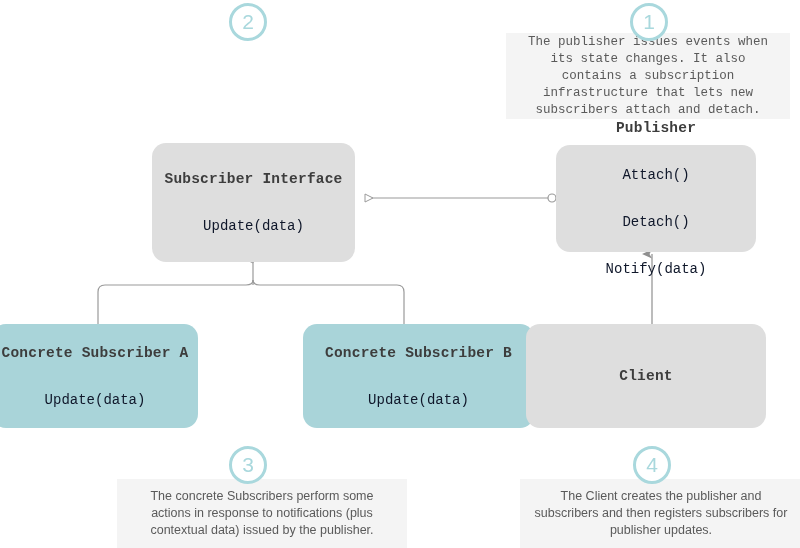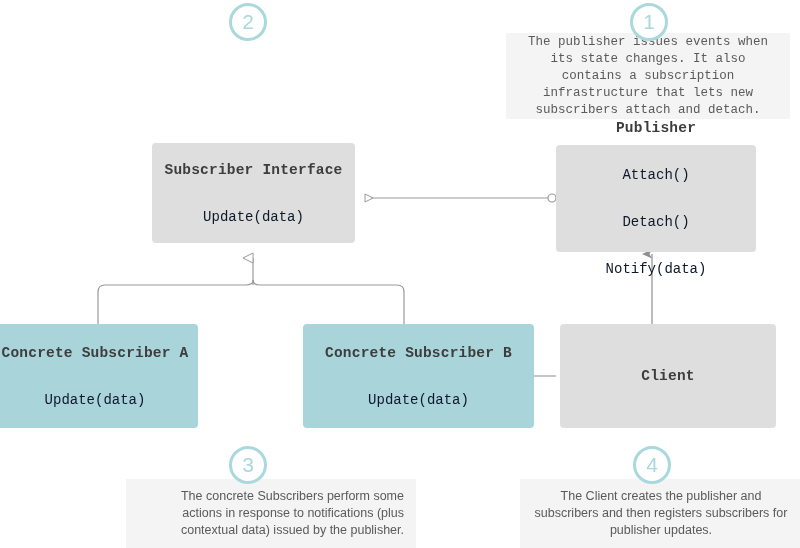--- a/index.html
+++ b/index.html
@@ -47,21 +47,21 @@
     line-height: 32px;
     text-align: center;
     box-sizing: border-box;
     z-index: 5;
   }
 
   
   .uml-box {
     position: absolute;
     box-sizing: border-box;
-    border-radius: 4px;
+    border-radius: 14px;
     font-family: "Liberation Mono", monospace;
     display: flex;
     flex-direction: column;
     align-items: center;
     justify-content: center;
     text-align: center;
     z-index: 3;
     gap: 28px;
   }
   .uml-box.gray { background: #dedede; }
@@ -131,21 +131,21 @@
     </g>
   </svg>
 
   <div class="num-circle" style="left:229px; top:3px;">2</div>
 
   <div class="num-circle" style="left:630px; top:3px;">1</div>
   <div class="callout" style="left:506px; top:33px; width:284px; height:86px;font-family:Liberation Mono, monospace;">
     <div class="txt">The publisher issues events when its state changes. It also contains a subscription infrastructure that lets new subscribers attach and detach.</div>
   </div>
 
-  <div class="uml-box gray" style="left:152px; top:143px; width:203px; height:100px;text-align:center;">
+  <div class="uml-box gray" style="left:152px; top:143px; width:203px; height:119px;text-align:center;">
     <div class="uml-title">Subscriber Interface</div>
     <div class="uml-method">Update(data)</div>
   </div>
 
   <div class="uml-box gray" style="left:556px; top:145px; width:200px; height:107px;">
     <div class="uml-title">Publisher</div>
     <div class="uml-method">Attach()</div>
     <div class="uml-method">Detach()</div>
     <div class="uml-method">Notify(data)</div>
   </div>
@@ -153,26 +153,26 @@
   <div class="uml-box teal" style="left:-8px; top:324px; width:206px; height:104px;">
     <div class="uml-title">Concrete Subscriber A</div>
     <div class="uml-method">Update(data)</div>
   </div>
 
   <div class="uml-box teal" style="left:303px; top:324px; width:231px; height:104px;">
     <div class="uml-title">Concrete Subscriber B</div>
     <div class="uml-method">Update(data)</div>
   </div>
 
-  <div class="uml-box gray" style="left:560px; top:324px; width:216px; height:104px;">
+  <div class="uml-box gray" style="left:526px; top:324px; width:240px; height:104px;">
     <div class="uml-title">Client</div>
   </div>
 
   <div class="num-circle" style="left:229px; top:446px;">3</div>
-  <div class="callout" style="left:126px; top:479px; width:290px; height:69px;text-align:right;">
+  <div class="callout" style="left:117px; top:479px; width:290px; height:69px;">
     <div class="txt">The concrete Subscribers perform some actions in response to notifications (plus contextual data) issued by the publisher.</div>
   </div>
 
   <div class="num-circle" style="left:633px; top:446px;">4</div>
   <div class="callout" style="left:520px; top:479px; width:282px; height:69px;">
     <div class="txt">The Client creates the publisher and subscribers and then registers subscribers for publisher updates.</div>
   </div>
 
 </div>
 

